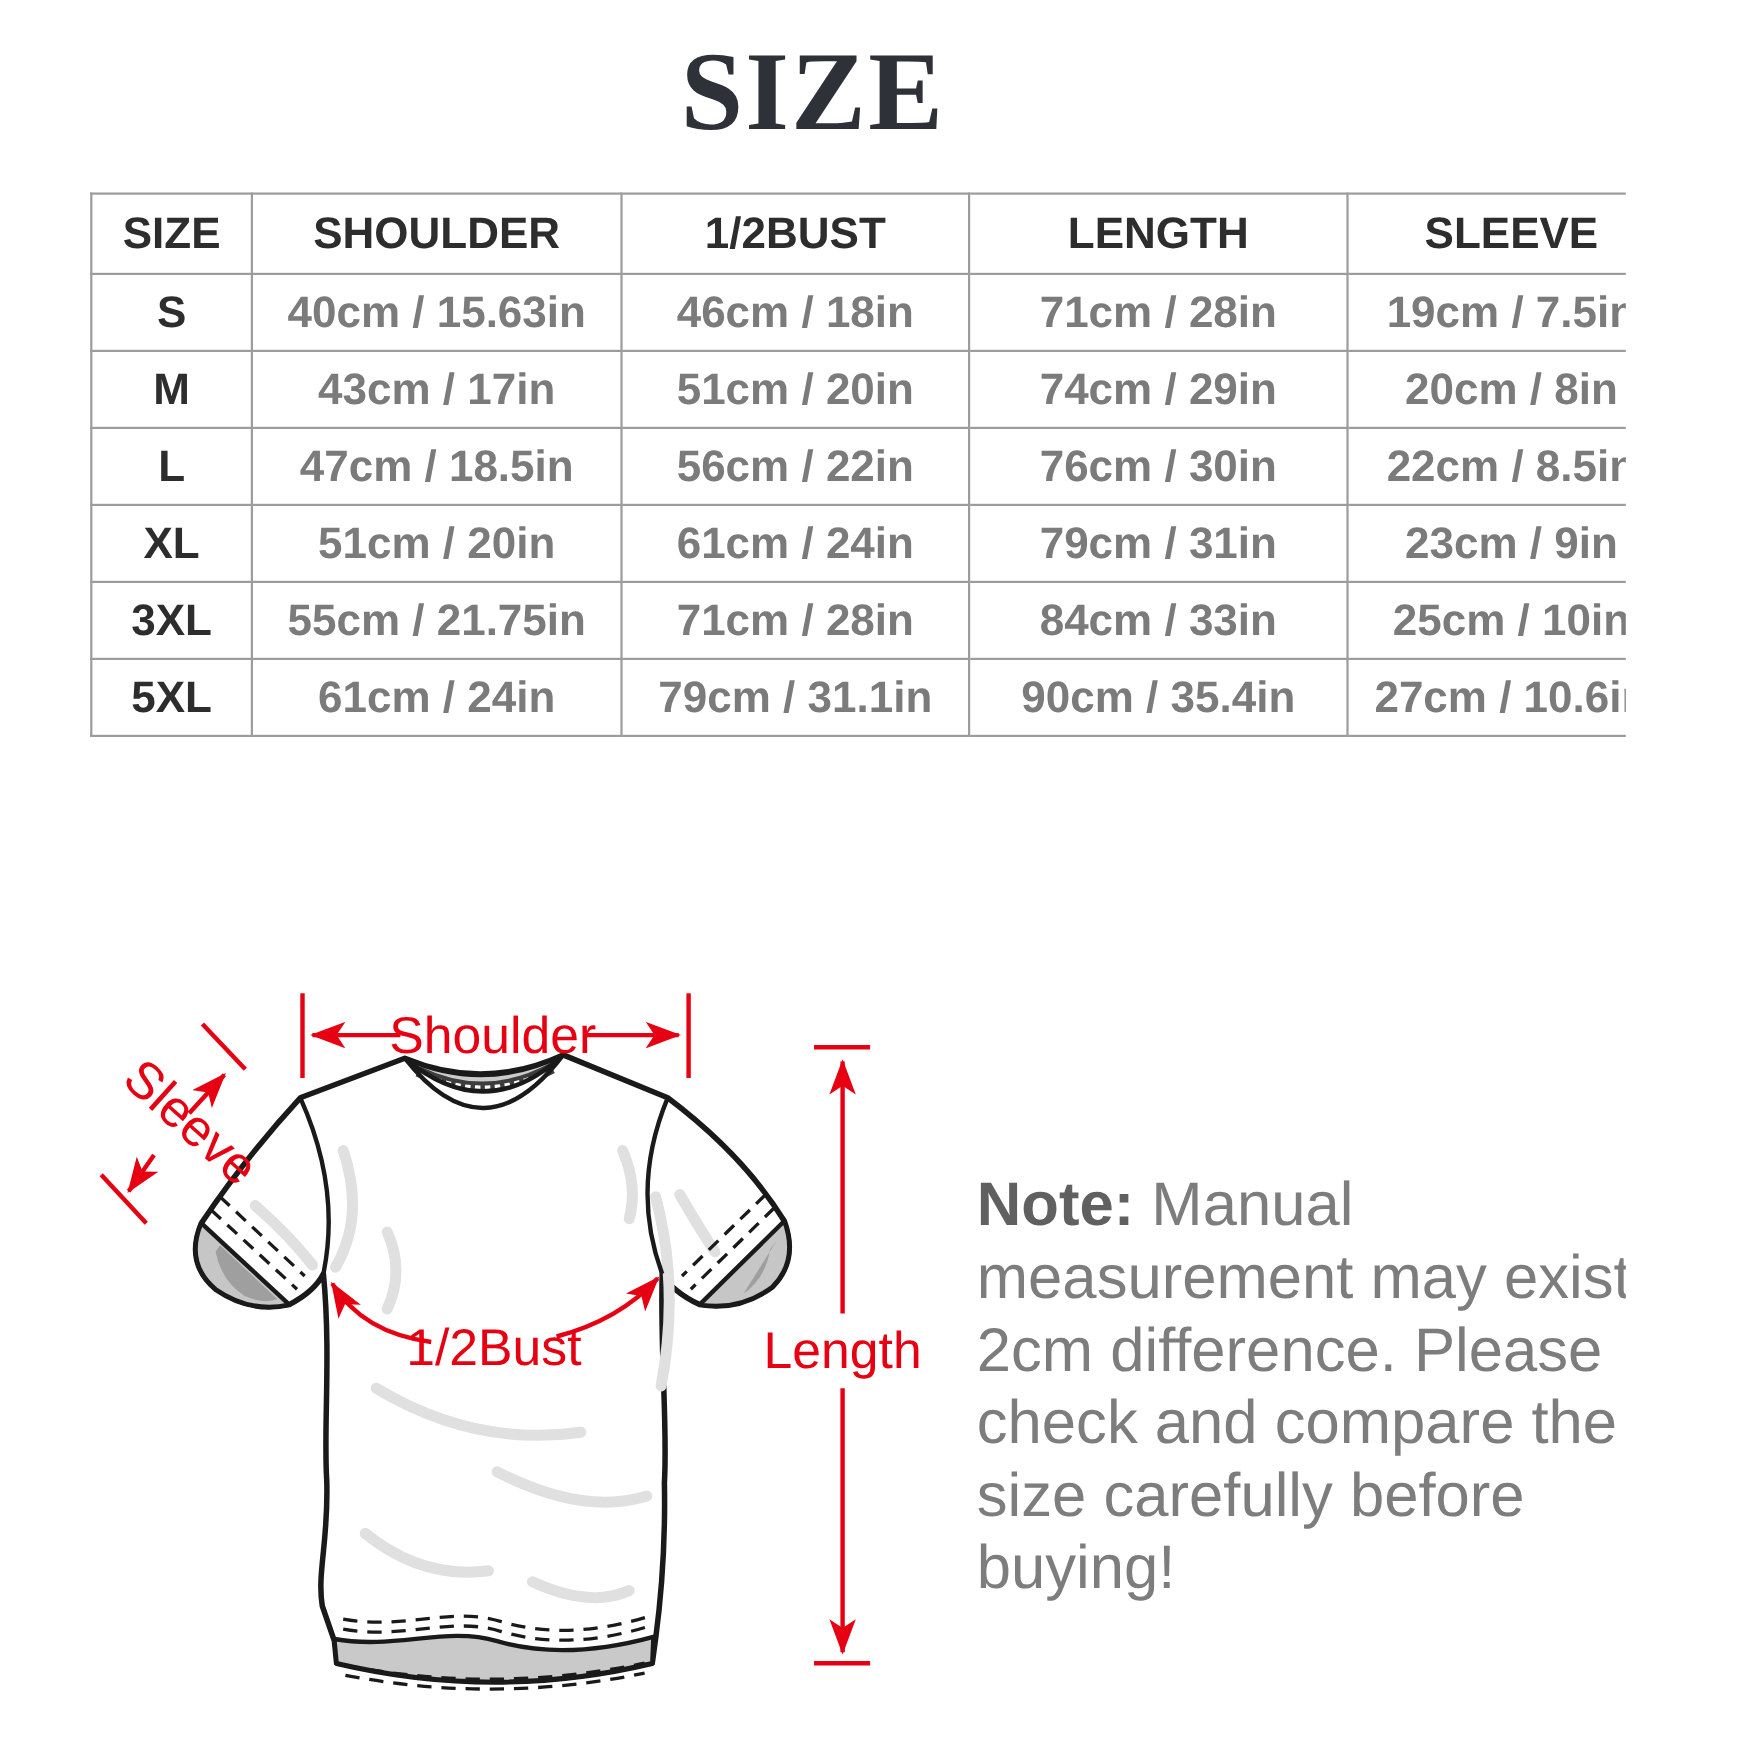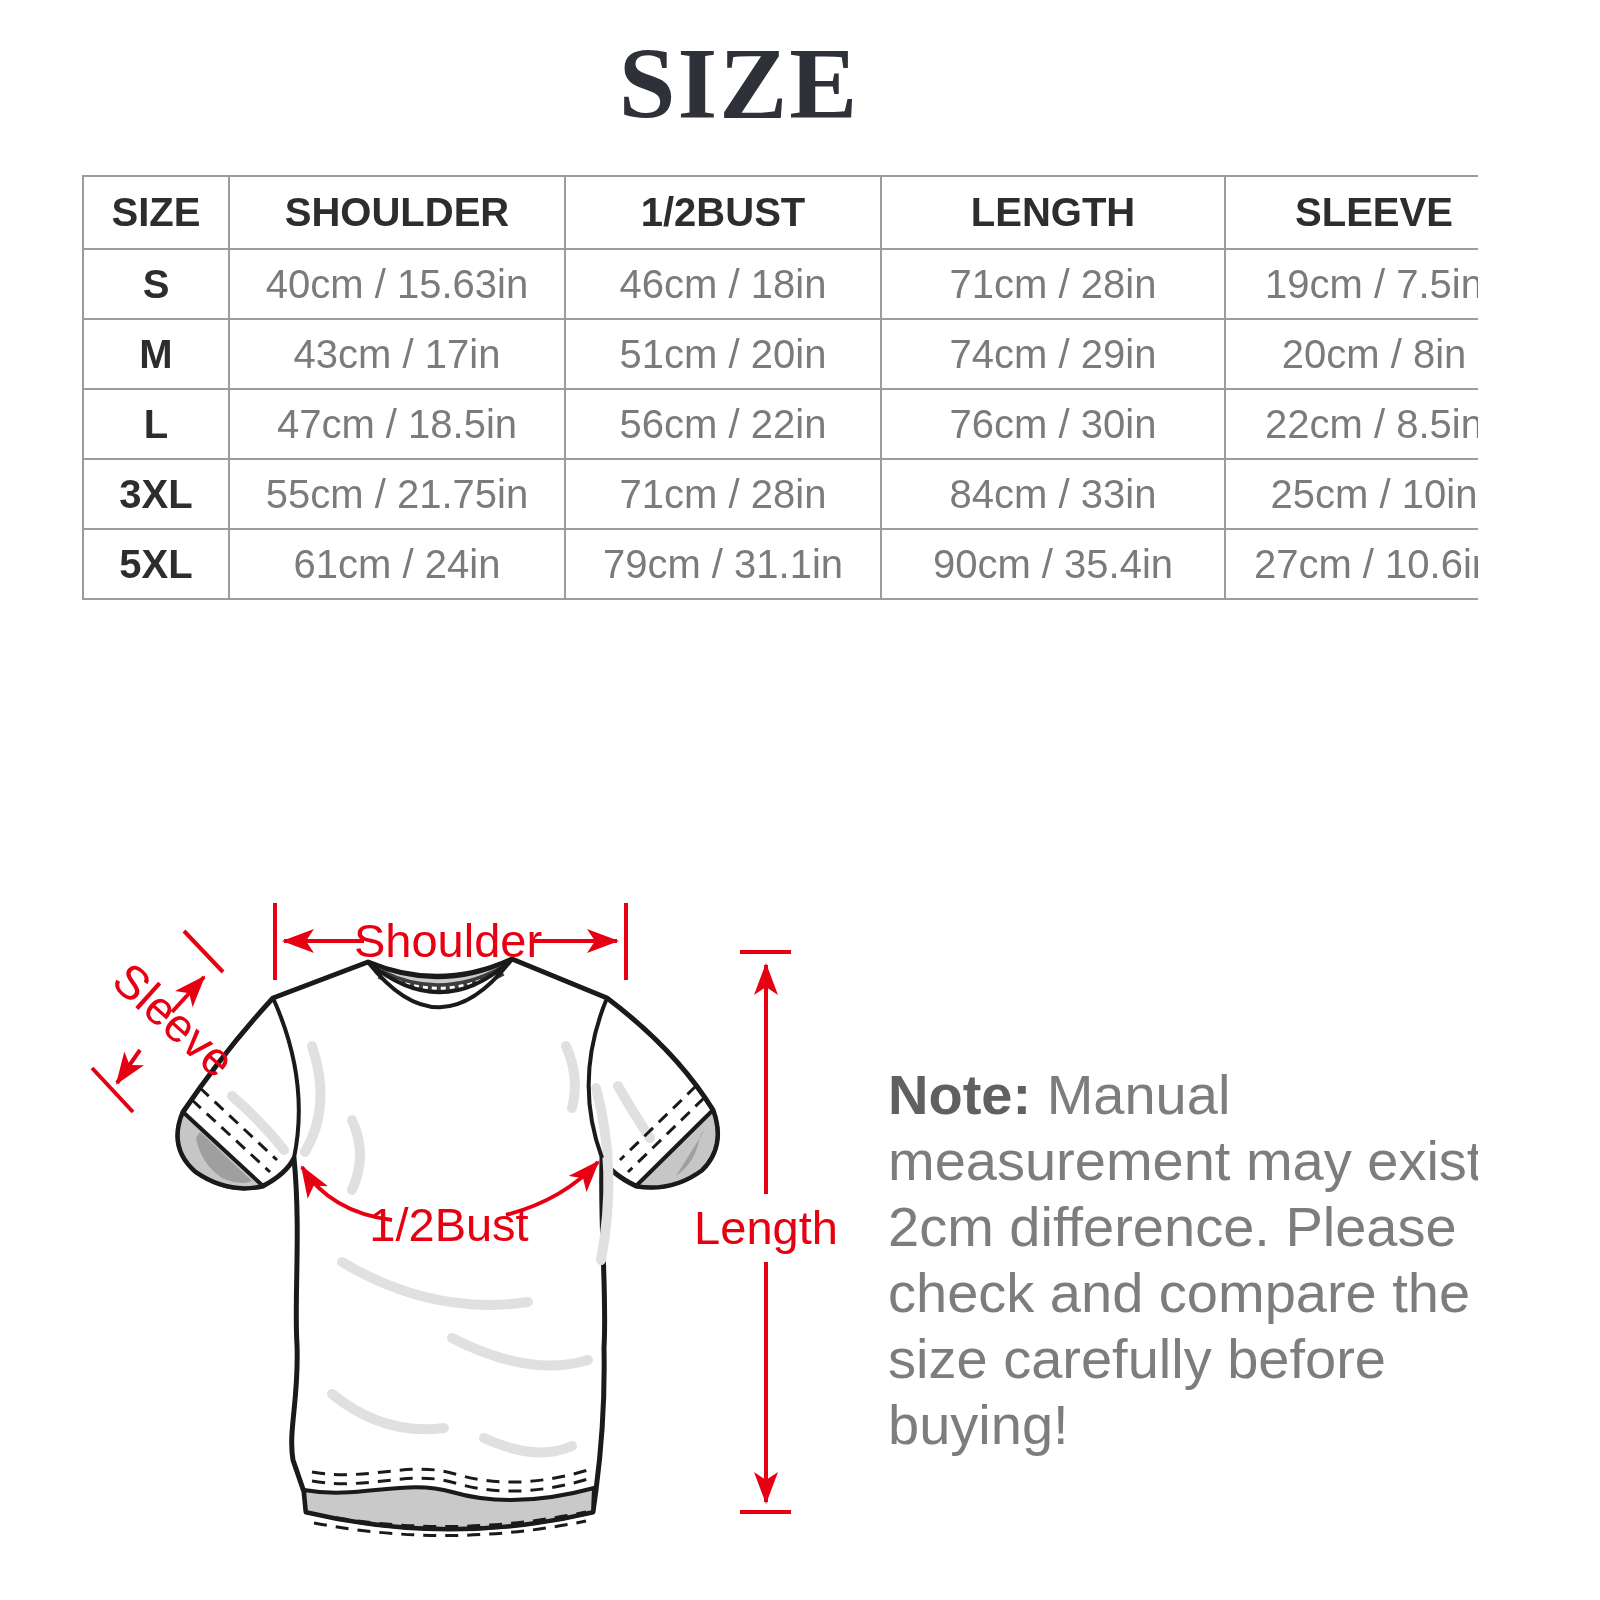--- a/index.html
+++ b/index.html
@@ -9,21 +9,21 @@
          font-family:"Liberation Serif",serif;font-weight:bold;font-size:102px;
          color:#2f3138;letter-spacing:2px;line-height:1.1;}
   table.size-table{position:absolute;left:82px;top:175px;width:1440px;
          border-collapse:collapse;table-layout:fixed;}
   table.size-table th,table.size-table td{
          border:2px solid #9c9c9c;text-align:center;vertical-align:middle;padding:0;}
   table.size-table tr.hdr{height:73px;}
   table.size-table tr.row{height:70px;}
   th.col-h{font-size:40px;font-weight:bold;color:#2d2d2d;}
   td.row-h{font-size:40px;font-weight:bold;color:#2d2d2d;}
-  td.val{font-size:40px;font-weight:normal;color:#7b7b7b;}
+  td.val{font-size:40px;font-weight:bold;color:#7b7b7b;}
   .diagram-svg{position:absolute;left:0;top:840px;width:1600px;height:760px;}
   .note{position:absolute;left:888px;top:1062px;width:660px;
         font-size:56px;line-height:66px;color:#7d7d7d;}
   .note b{color:#606060;font-weight:bold;}
   .red-label{font-family:"Liberation Sans",sans-serif;font-size:47px;fill:#e60012;}
 </style>
 </head>
 <body>
 
 <div class="page">
@@ -59,20 +59,27 @@
       <td class="val">51cm / 20in</td>
       <td class="val">74cm / 29in</td>
       <td class="val">20cm / 8in</td>
     </tr>
     <tr class="row">
       <td class="row-h">L</td>
       <td class="val">47cm / 18.5in</td>
       <td class="val">56cm / 22in</td>
       <td class="val">76cm / 30in</td>
       <td class="val">22cm / 8.5in</td>
+    </tr>
+    <tr class="row">
+      <td class="row-h">XL</td>
+      <td class="val">51cm / 20in</td>
+      <td class="val">61cm / 24in</td>
+      <td class="val">79cm / 31in</td>
+      <td class="val">23cm / 9in</td>
     </tr>
     <tr class="row">
       <td class="row-h">3XL</td>
       <td class="val">55cm / 21.75in</td>
       <td class="val">71cm / 28in</td>
       <td class="val">84cm / 33in</td>
       <td class="val">25cm / 10in</td>
     </tr>
     <tr class="row">
       <td class="row-h">5XL</td>

